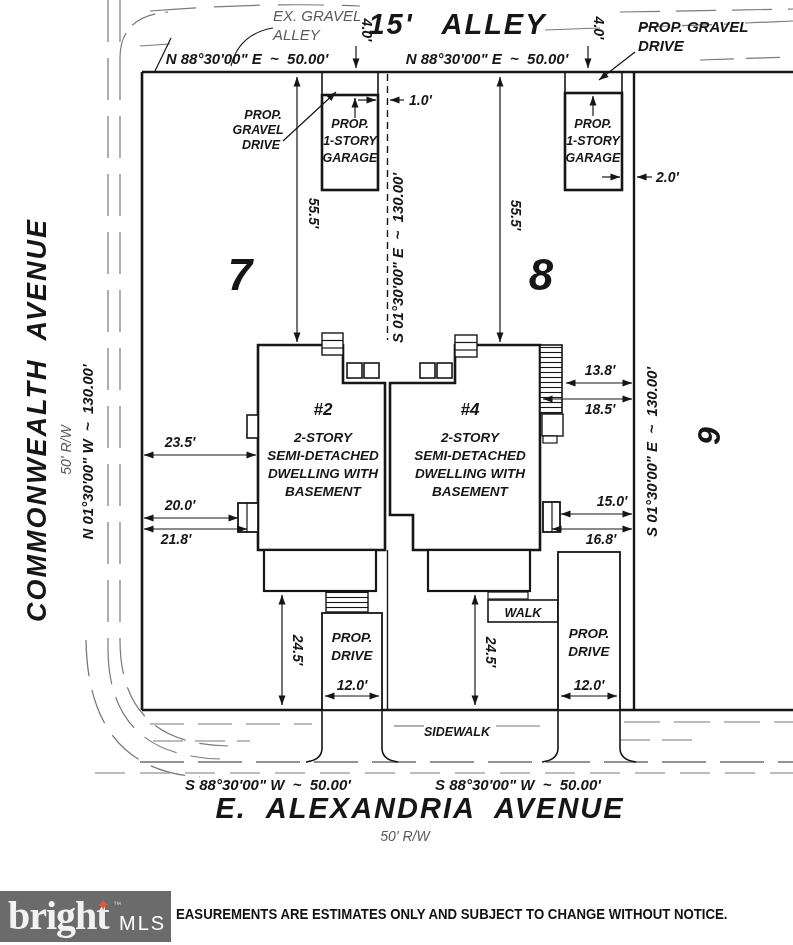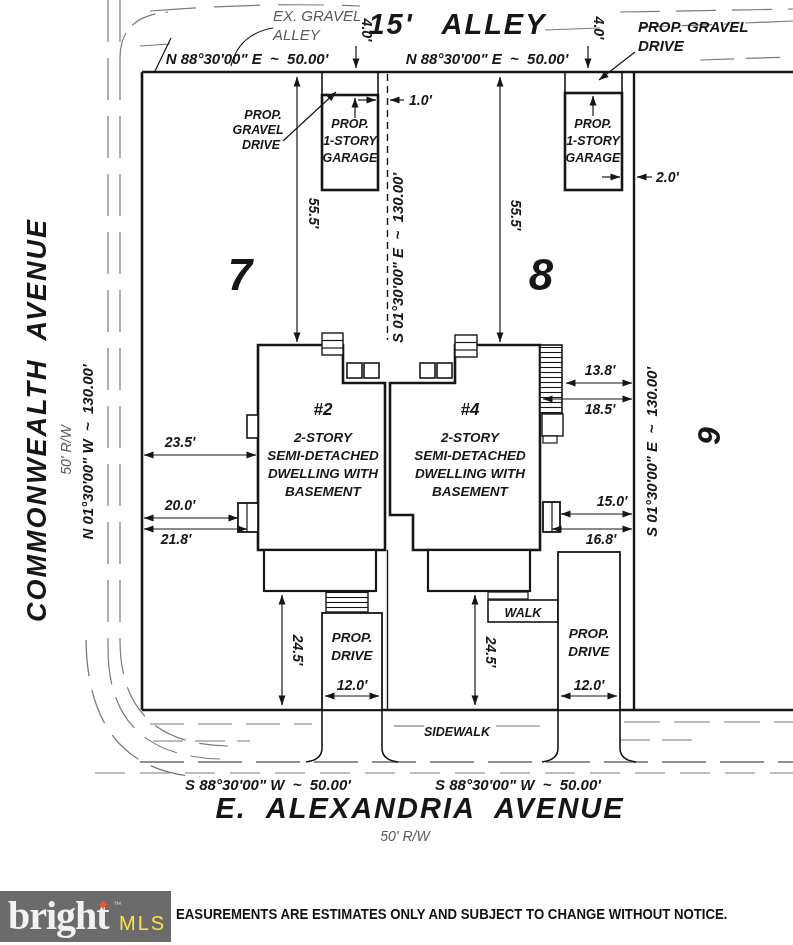--- a/index.html
+++ b/index.html
@@ -21,21 +21,21 @@
   .gray{fill:#5a5a5a;font-weight:normal;}
   .rw{font-size:14px;}
   
   .footer{position:absolute;left:0;top:891px;width:793px;height:51px;}
   .logo-box{position:absolute;left:0;top:0;width:171px;height:51px;background:#6b6b6b;}
   .logo-word{position:absolute;left:8px;top:1px;font-family:"Liberation Serif",serif;
              font-weight:bold;font-size:40px;line-height:47px;color:#f2f2f2;letter-spacing:-1px;}
   .logo-star{position:absolute;left:96px;top:4px;font-size:17px;color:#e8553a;font-style:normal;}
   .logo-tm{position:absolute;left:113px;top:9px;font-size:8px;color:#cfcfcf;}
   .logo-mls{position:absolute;left:119px;top:21px;font-size:20px;letter-spacing:2px;
-            color:#fde047;font-family:"Liberation Sans",sans-serif;}
+            color:#ffffff;font-family:"Liberation Sans",sans-serif;}
   .disclaimer{position:absolute;left:176px;top:14px;font-weight:bold;font-size:15px;color:#111;
               transform:scaleX(0.88);transform-origin:left center;white-space:nowrap;}
 </style>
 </head>
 <body>
 
 <div class="page">
 
 <svg width="793" height="891" viewBox="0 0 793 891">
   <defs>

